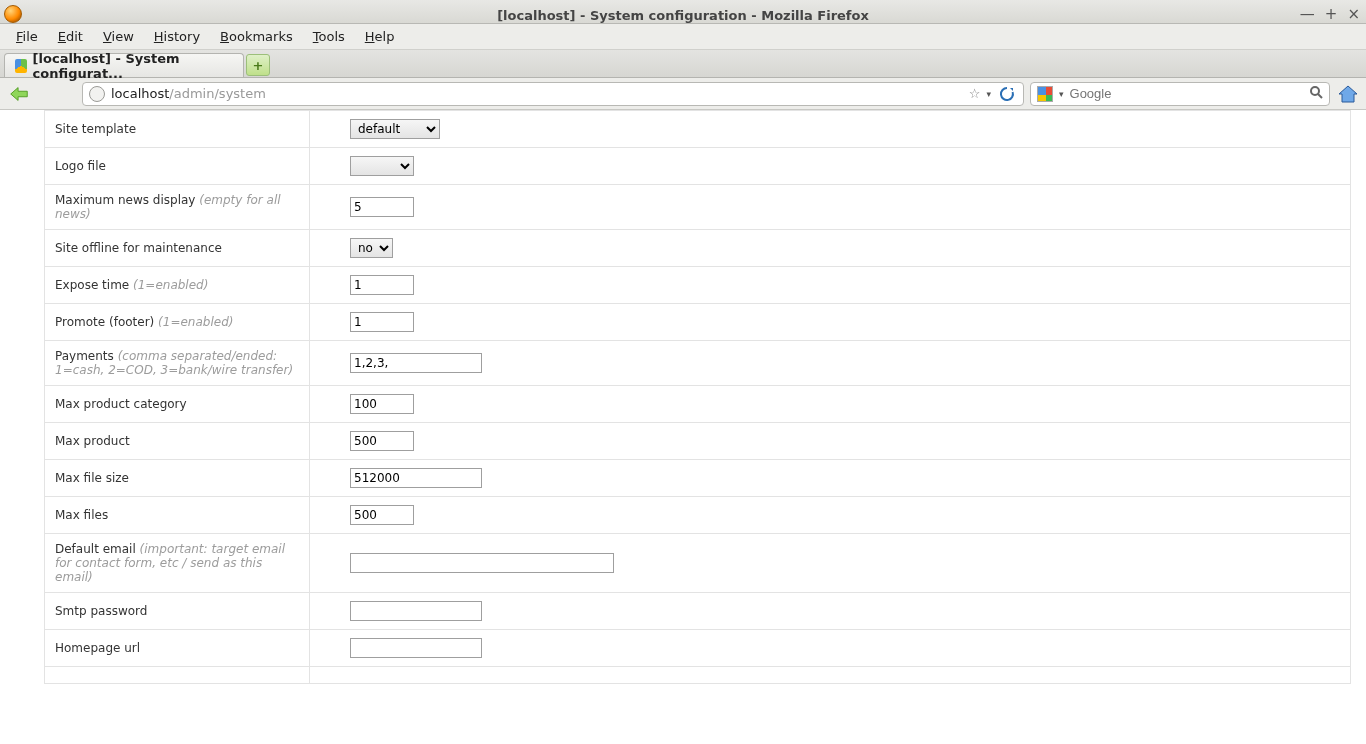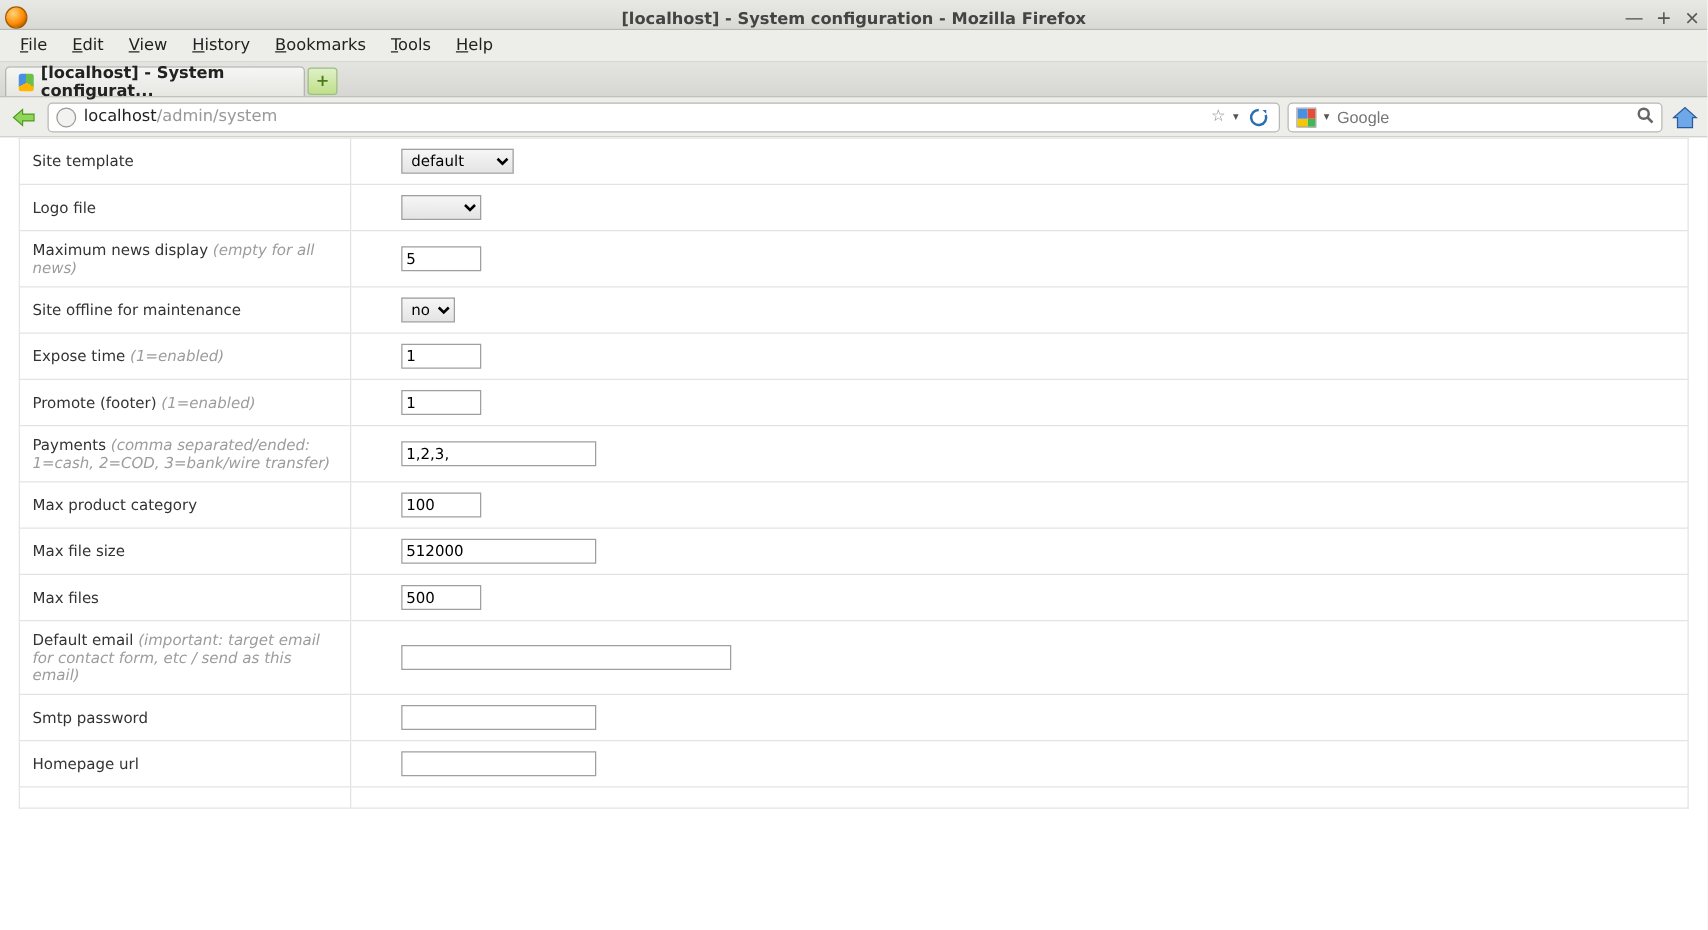--- a/index.html
+++ b/index.html
@@ -117,20 +117,21 @@
 .url-box {
   flex: 1;
   height: 24px;
   background: #fff;
   border: 1px solid #b8b8b4;
   border-radius: 4px;
   display: flex;
   align-items: center;
   padding: 0 6px;
   gap: 6px;
+  margin-left: 44px;
 }
 .globe {
   width: 16px; height: 16px;
   border: 1px solid #9a9a96;
   border-radius: 50%;
   background: #f2f2f0;
   position: relative;
 }
 .url-text { color: #222; }
 .url-text .dim { color: #999; }
@@ -171,20 +172,21 @@
   width: 24px; height: 22px;
   display:flex;align-items:center;justify-content:center;
 }
 
 
 .content-wrap {
   position: relative;
   height: calc(744px - 24px - 26px - 28px - 32px);
   background: #fff;
   display:flex;
+  padding-left:29px;
 }
 .page {
   flex:1;
   overflow-y: scroll;
   padding: 0 0 18px 0;
 }
 .form-table {
   width: calc(100% - 30px);
   margin: 0 15px;
   border-collapse: collapse;
@@ -207,21 +209,21 @@
   background: #fff;
   padding: 1px 3px;
   height: 20px;
   margin-left: 30px;
 }
 .field-select {
   background: linear-gradient(#f6f6f6,#e4e4e4);
 }
 .w-xs { width: 64px; }
 .w-sm { width: 90px; }
-.w-md { width: 156px; }
+.w-md { width: 132px; }
 .w-lg { width: 264px; }
 
 
 .page::-webkit-scrollbar { width: 14px; background:#f0f0ee; }
 .page::-webkit-scrollbar-thumb { background:#c4c4c0; border:1px solid #a8a8a4; border-radius:3px; }
 .page::-webkit-scrollbar-button { height:14px; background:#e4e4e0; border:1px solid #b8b8b4; }
 
 .dropdown-caret { font-size: 9px; color:#555; }
 </style>
 </head>
@@ -325,20 +327,24 @@
           </tr>
           <tr>
             <td class="label-cell"><span>Payments</span>  <span class="hint">(comma separated/ended: 1=cash, 2=COD, 3=bank/wire transfer)</span></td>
             <td><input type="text" class="field-input w-md" value="1,2,3," style=""></td>
           </tr>
           <tr>
             <td class="label-cell"><span>Max product category</span></td>
             <td><input type="text" class="field-input w-xs" value="100" style=""></td>
           </tr>
           <tr>
+            <td class="label-cell"><span>Max product</span></td>
+            <td><input type="text" class="field-input w-xs" value="500" style=""></td>
+          </tr>
+          <tr>
             <td class="label-cell"><span>Max file size</span></td>
             <td><input type="text" class="field-input w-md" value="512000" style=""></td>
           </tr>
           <tr>
             <td class="label-cell"><span>Max files</span></td>
             <td><input type="text" class="field-input w-xs" value="500" style=""></td>
           </tr>
           <tr>
             <td class="label-cell"><span>Default email</span>  <span class="hint">(important: target email for contact form, etc / send as this email)</span></td>
             <td><input type="text" class="field-input w-lg" style=""></td>

